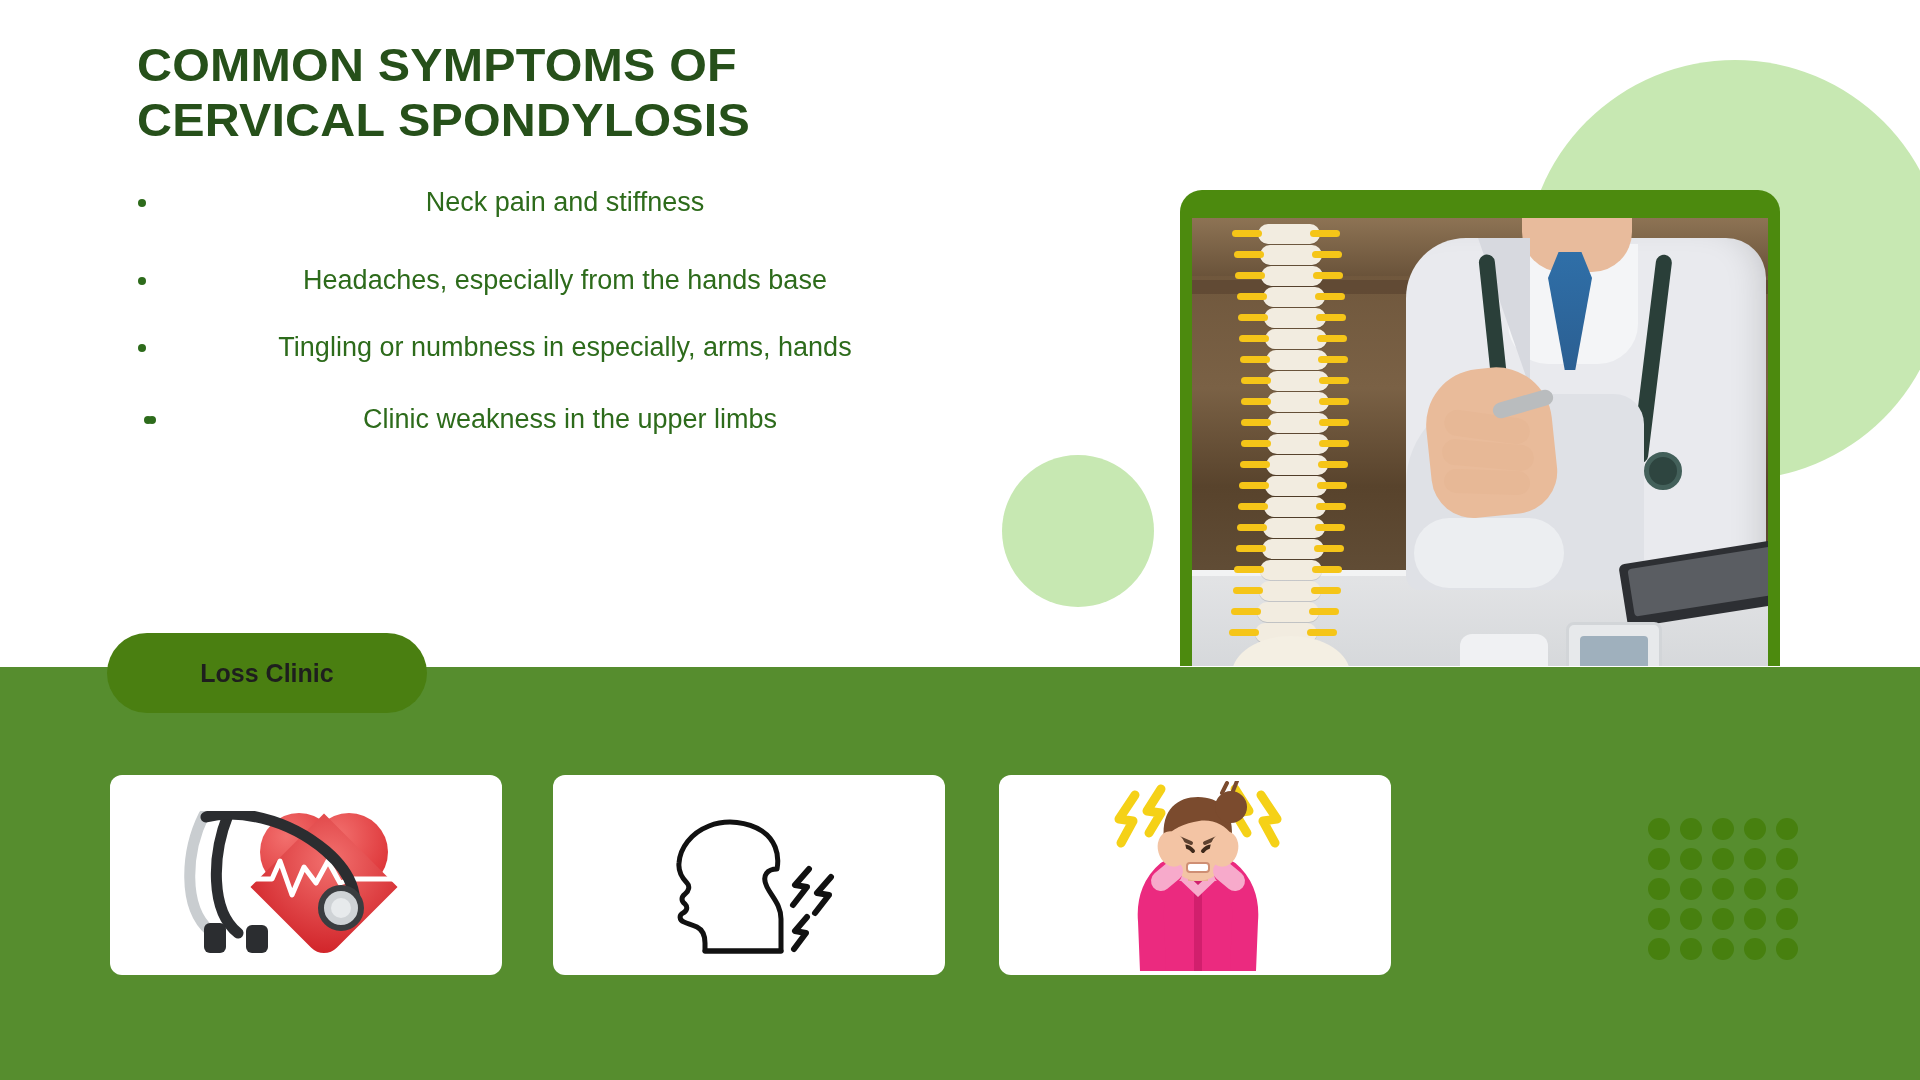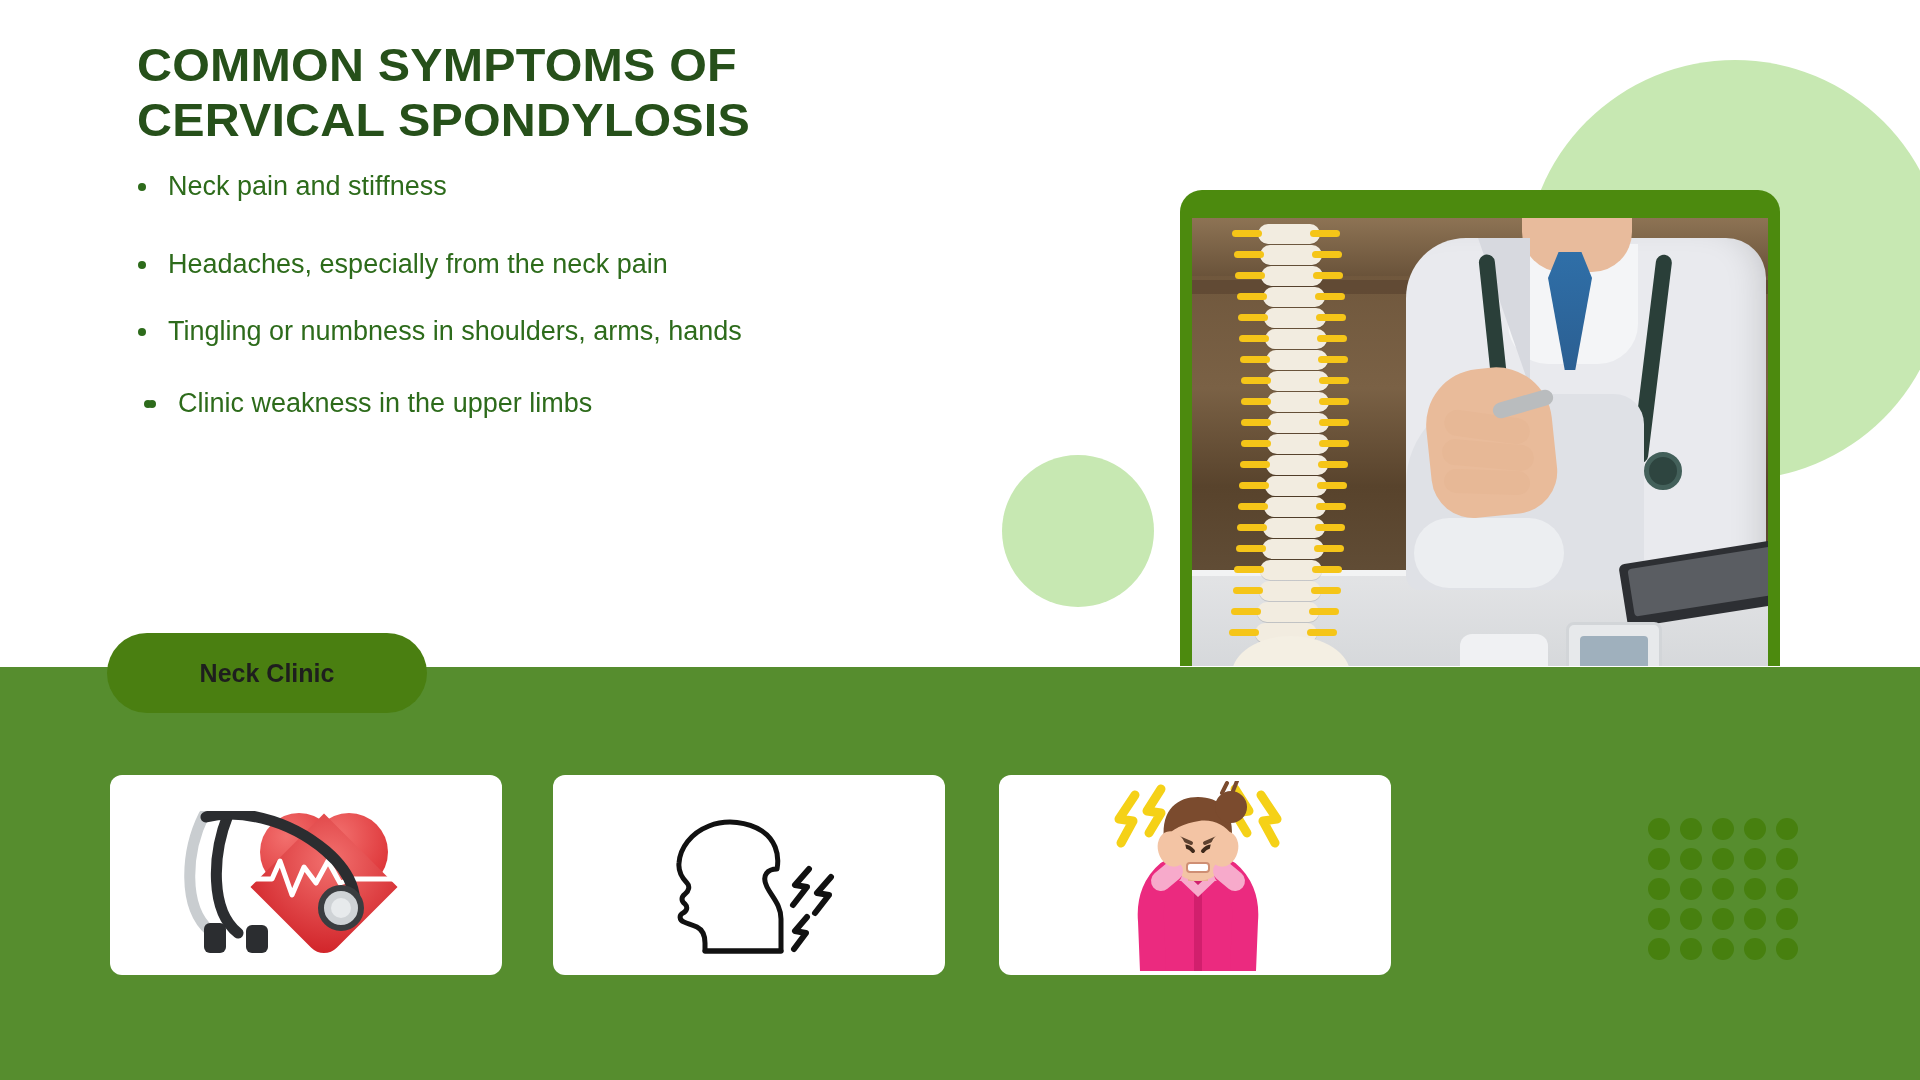--- a/index.html
+++ b/index.html
@@ -38,21 +38,21 @@
     font-weight:bold;
     font-size:47px;
     line-height:1.17;
     letter-spacing:0.2px;
     text-transform:uppercase;
     transform:scaleX(1.03);
     transform-origin:left top;
   }
 
   
-  #symptom-list { position:absolute; left:132px; top:170px; width:830px; list-style:none; }
+  #symptom-list { position:absolute; left:132px; top:186px; width:830px; list-style:none;text-align:center; }
   #symptom-list li {
     color:#2d6b1b;
     font-family:"Liberation Sans Narrow","Liberation Sans", sans-serif;
     font-size:27px;
     line-height:1.2;
     padding-left:36px;
     position:relative;
   }
   #symptom-list li .bullet {
     position:absolute; left:6px; top:13px;
@@ -224,28 +224,28 @@
 
   <div class="blob" id="blob-mid-left"></div>
 
   <div id="headline">
     <div>COMMON SYMPTOMS OF</div>
     <div>CERVICAL SPONDYLOSIS</div>
   </div>
 
   <ul id="symptom-list">
     <li><span class="bullet"></span><span>Neck pain and stiffness</span></li>
-    <li><span class="bullet"></span><span>Headaches, especially from the neck pain</span></li>
-    <li><span class="bullet"></span><span>Tingling or numbness in shoulders, arms, hands</span></li>
+    <li><span class="bullet"></span><span>Headaches, especially from the hands base</span></li>
+    <li><span class="bullet"></span><span>Tingling or numbness in especially, arms, hands</span></li>
     <li><span class="bullet"></span></li>
     <li><span class="bullet"></span><span>Clinic weakness in the upper limbs</span></li>
   </ul>
 
   <div id="best-clinic-badge">
-    <span>Neck Clinic</span>
+    <span>Loss Clinic</span>
   </div>
 
   <div id="photo-card">
     <div id="photo-inner">
       <div class="ph" id="ph-bg"></div>
       <div class="ph" id="ph-blindtop"></div>
       <div class="ph" id="ph-blind2"></div>
       <div class="ph" id="ph-cabinet"></div>
       <div class="ph" id="ph-cab-line1"></div>
       <div class="ph" id="ph-cab-line2"></div>

